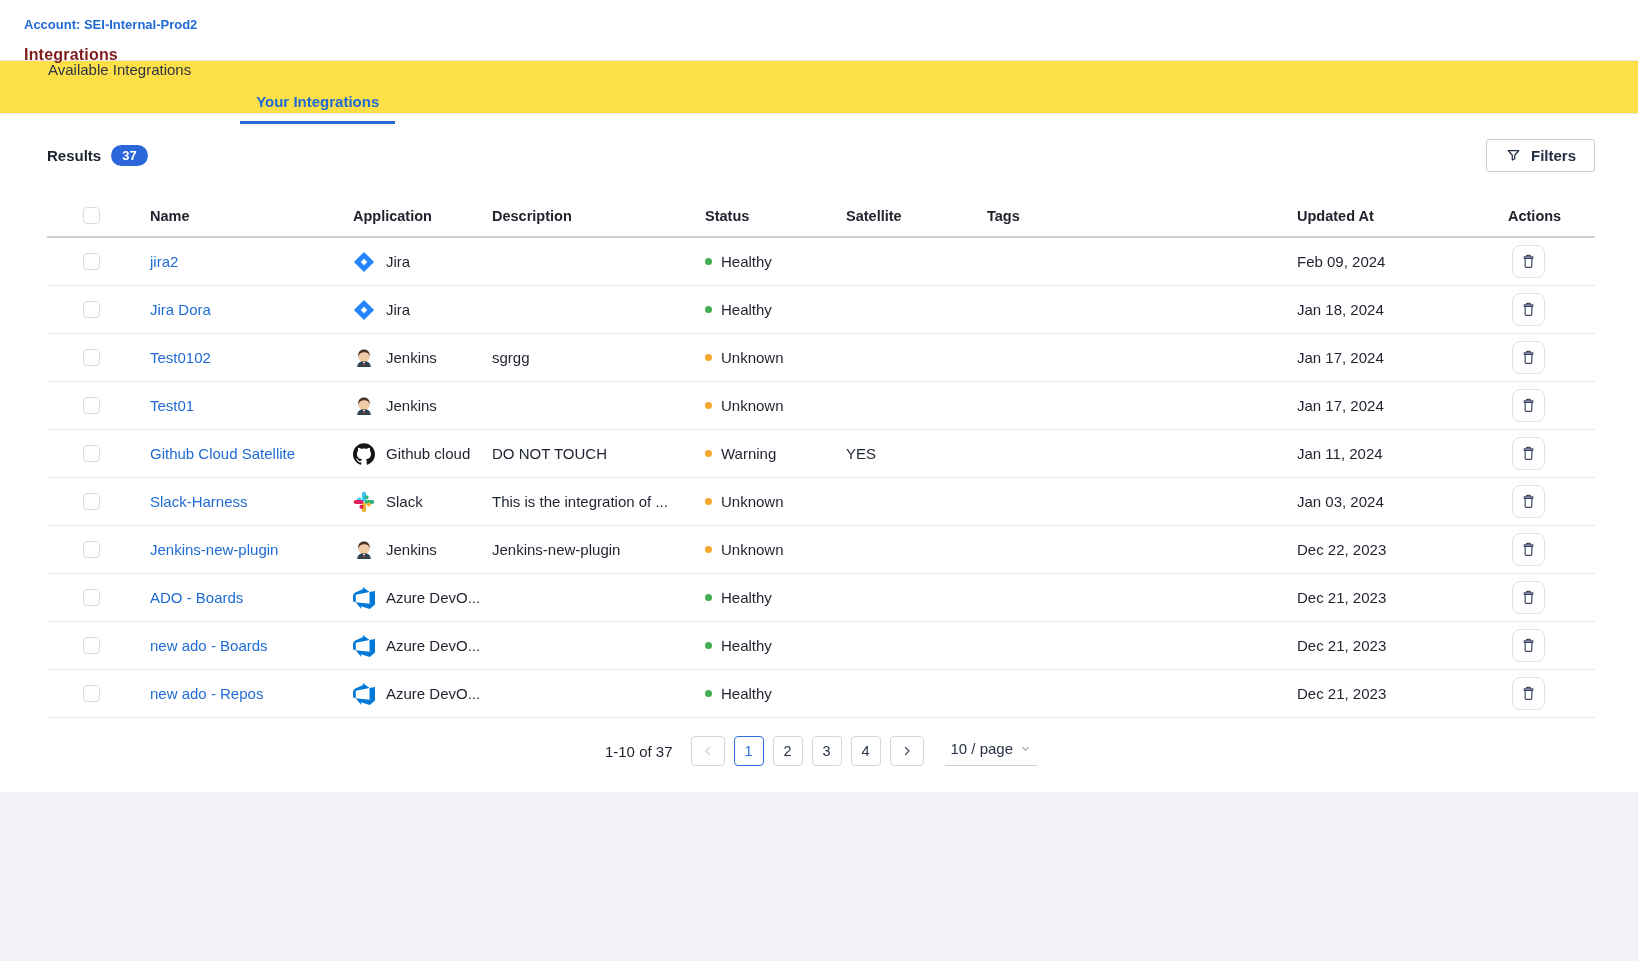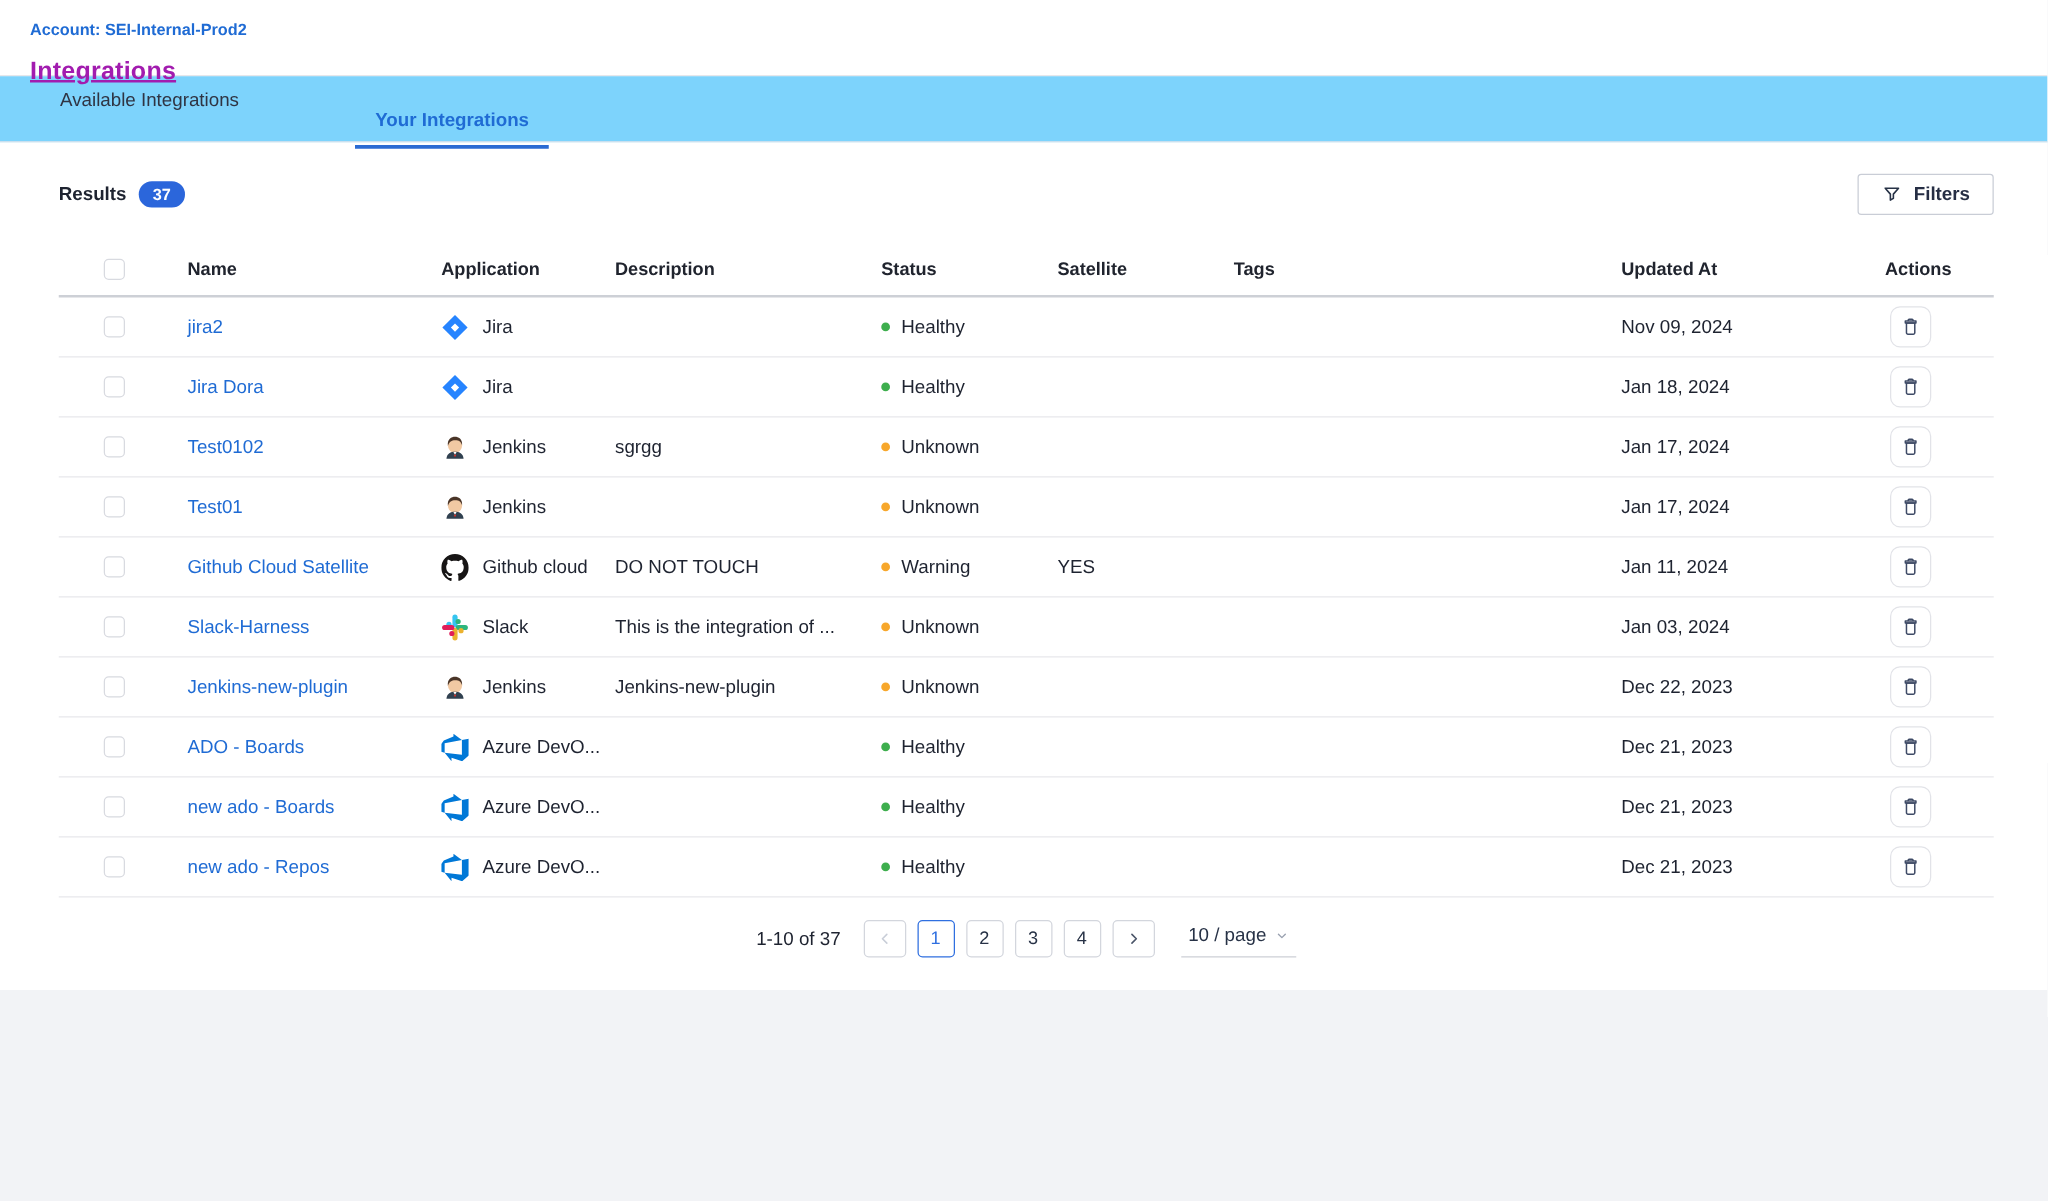--- a/index.html
+++ b/index.html
@@ -9,26 +9,26 @@
     background:#F2F3F6;
     color:#1E2330;
     -webkit-font-smoothing:antialiased;
   }
   
   .top {
     background:#fff; height:61px; padding:15px 24px 16px;
     border-bottom:1px solid #E6E7EB;
   }
   .account-link { font-size:13px; font-weight:700; color:#1F6BD4; cursor:pointer; display:inline-block; }
-  .page-title { font-size:20px; font-weight:800; color:#a21caf; margin-top:13px; letter-spacing:.2px;text-decoration:underline; }
+  .page-title { font-size:16px; font-weight:800; color:#7f1d1d; margin-top:13px; letter-spacing:.2px; }
 
   
   .tabbar {
-    height:53px; background:#7dd3fc; border-bottom:1px solid #E3E5EA;
-    display:flex; align-items:center; padding-left:48px;gap:44px;
+    height:53px; background:#fde047; border-bottom:1px solid #E3E5EA;
+    display:flex; align-items:flex-start; padding-left:48px;
   }
   .tab { font-size:15px; color:#2F3443; padding:0 0 14px; margin-right:49px; cursor:pointer; }
   .tab.active {
     color:#1F6BD4; font-weight:700; padding:0 16px 11px;
     border-bottom:3px solid #2A6BD3; margin-bottom:-1px; margin-right:0;margin-top:32px;
   }
 
   
   .content { background:#fff; padding:0 43px 26px 47px; }
 
@@ -155,21 +155,21 @@
     </div>
     <div>
             <span class="desc"></span>
           </div>
     <div class="cell-status">
       <span class="dot healthy"></span>
       <span>Healthy</span>
     </div>
     <div></div>
     <div></div>
-    <div>Nov 09, 2024</div>
+    <div>Feb 09, 2024</div>
     <div>
       <button class="action-btn">
         <svg width="17" height="17" viewBox="0 0 24 24" fill="none" stroke="#3F4B66" stroke-width="1.7" stroke-linejoin="round">
           <path d="M9.3 5.3 v-1 a1 1 0 0 1 1-1 h3.4 a1 1 0 0 1 1 1 v1"></path>
           <rect x="6" y="5.3" width="12" height="2.3"></rect>
           <path d="M7.3 7.6 h9.4 v10.9 a1.7 1.7 0 0 1 -1.7 1.7 h-6 a1.7 1.7 0 0 1 -1.7 -1.7 z"></path>
         </svg>
       </button>
     </div>
   </div>

